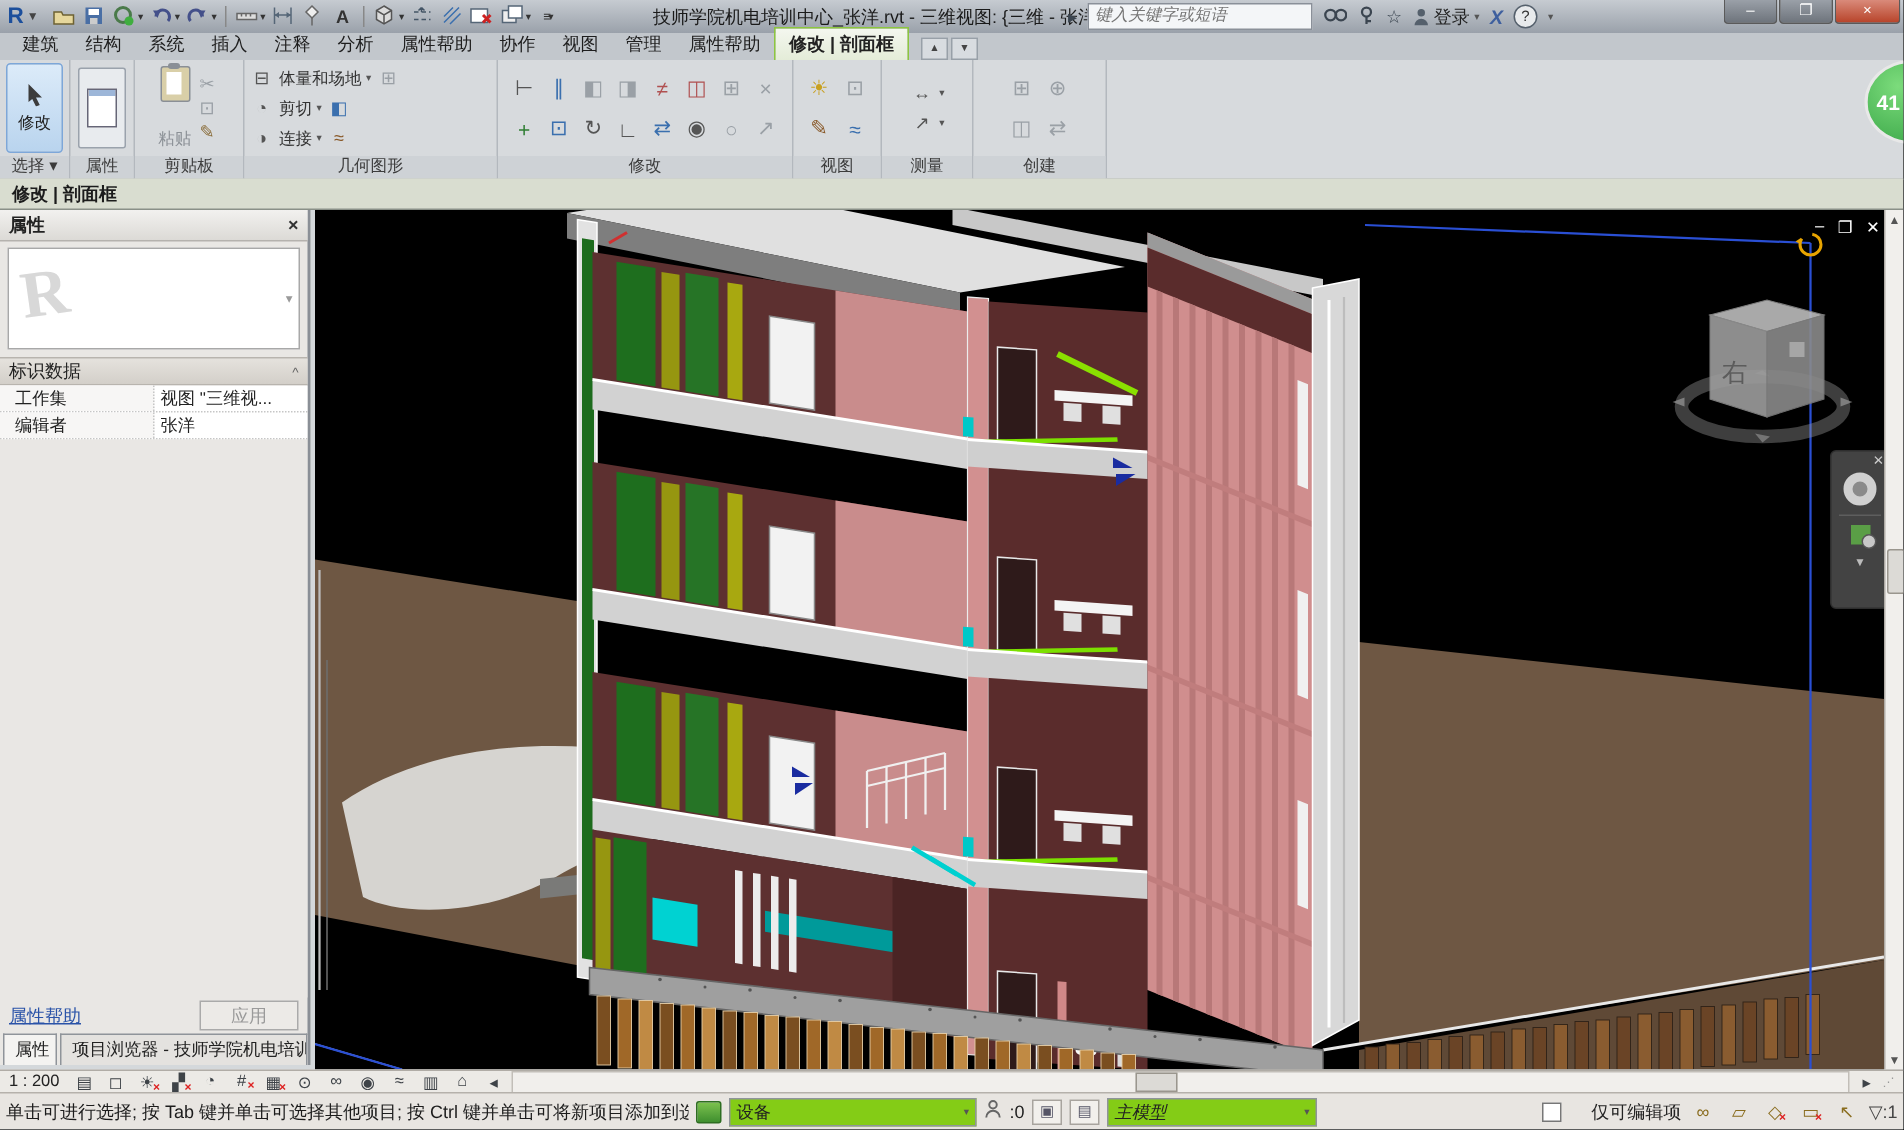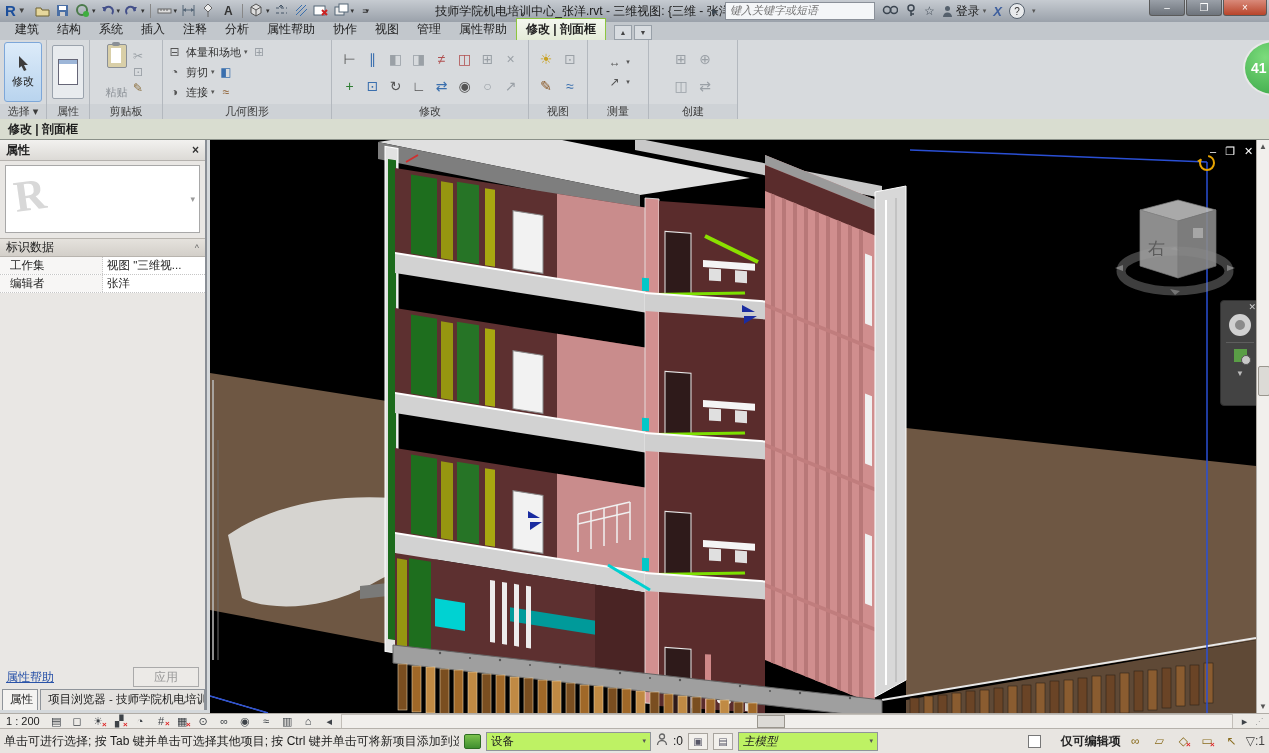--- a/index.html
+++ b/index.html
@@ -132,28 +132,28 @@
   .vcbi{position:relative;width:21px;text-align:center;font-size:11px;color:#3e4348;}
   .rx{position:absolute;right:2px;bottom:-1px;color:#d22;font-size:8px;font-weight:bold;}
   .htrack{flex:1;height:13px;background:#f1efec;border:1px solid #c2beb8;margin:0 1px;position:relative;}
   .hthumb{position:absolute;left:415px;top:0;width:26px;height:11px;background:#dcdad6;border:1px solid #9a968e;}
   .grip{width:14px;color:#999;font-size:8px;letter-spacing:1px;}
   
   .status{position:absolute;left:0;top:728px;width:100%;height:25px;background:#e8e5e1;
     border-top:1px solid #b5b1ab;display:flex;align-items:center;padding:0 4px;box-sizing:border-box;gap:5px;}
   .hint{white-space:nowrap;overflow:hidden;max-width:455px;color:#1c1c1c;}
   .wsico{width:15px;height:13px;background:linear-gradient(#7cc24e,#3f8f2f);border:1px solid #2e6e22;border-radius:2px;}
-  .combo{height:17px;background:#bef264;border:1px solid #8f949a;display:flex;align-items:center;
+  .combo{height:17px;background:#84cc16;border:1px solid #8f949a;display:flex;align-items:center;
     padding:0 4px;font-size:11.5px;color:#222;}
   .combo .caret{margin-left:auto;padding-left:6px;}
   .w155{width:155px;} .w130{width:130px;font-style:italic;}
   .personico{color:#555;font-size:12px;}
   .sbico{width:18px;height:15px;border:1px solid #a8a49e;background:#f2f0ec;font-size:10px;
     display:flex;align-items:center;justify-content:center;color:#556;}
-  .chkrow{display:flex;align-items:center;gap:20px;margin-left:auto;font-weight:bold;}
+  .chkrow{display:flex;align-items:center;gap:20px;margin-left:auto;}
   .chk{width:11px;height:11px;border:1px solid #777;background:#fff;}
   .tgl{position:relative;width:19px;text-align:center;font-size:12px;color:#8a6d1f;}
   .funnel{display:flex;align-items:center;font-size:12px;color:#444;}
   .badge41{position:absolute;left:1243px;top:40px;width:52px;height:52px;border-radius:50%;
     background:radial-gradient(circle at 35% 30%,#7cdc7c,#2f9e3f);border:2px solid #e8e8e8;
     color:#fff;font-weight:bold;font-size:14px;display:flex;align-items:center;padding-left:6px;z-index:5;}
 </style>
 </head>
 <body>
 

